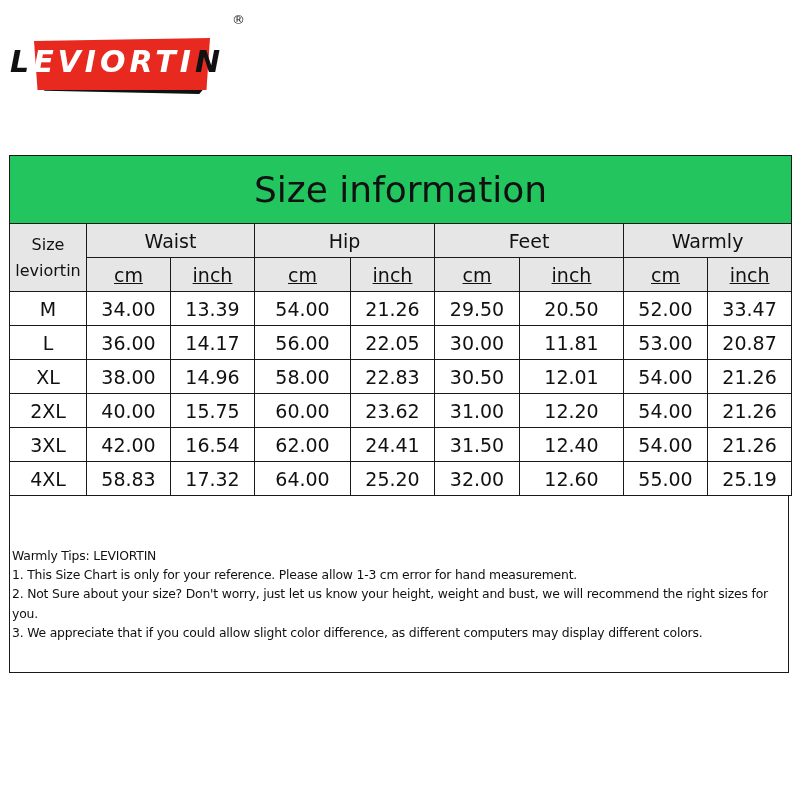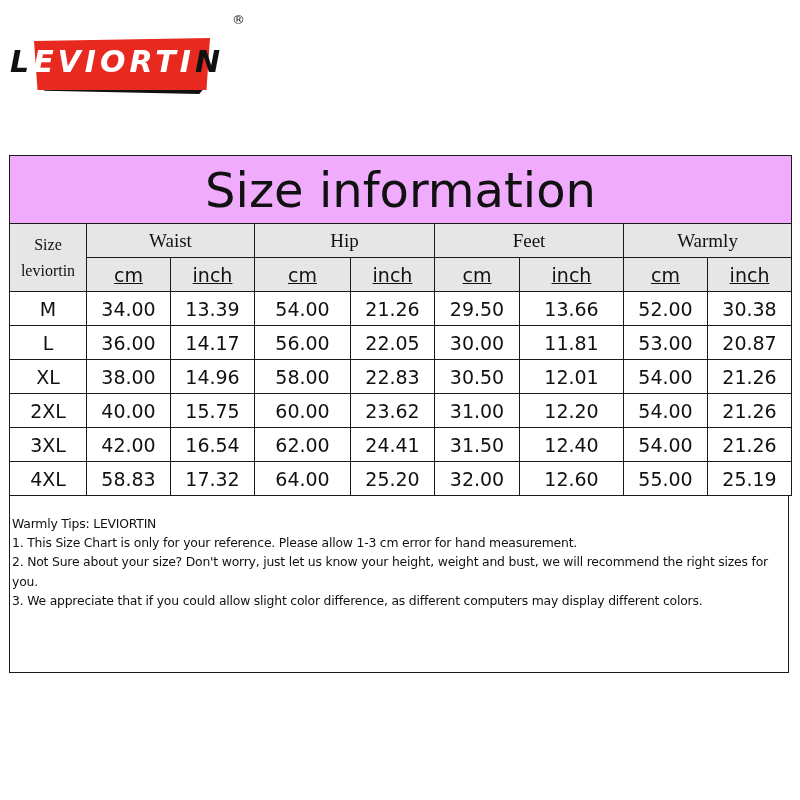--- a/index.html
+++ b/index.html
@@ -30,31 +30,31 @@
 
   
   .size-table {
     position:absolute; left:9px; top:155px; width:782px;
     border-collapse:collapse; table-layout:fixed;
   }
   .size-table td, .size-table th {
     border:1.5px solid #1a1a1a; text-align:center; padding:0; font-weight:normal;
     font-family: "DejaVu Sans", "Liberation Sans", sans-serif;
   }
-  .title-cell { height:67px; font-size:48px; background:#f0abfc; color:#111; }
-  .group-row th { height:33px; font-size:19px; background:#e6e6e6;font-family:Liberation Serif, serif; }
+  .title-cell { height:67px; font-size:36px; background:#22c55e; color:#111; }
+  .group-row th { height:33px; font-size:19px; background:#e6e6e6; }
   .unit-row th { height:33px; font-size:19px; background:#e6e6e6;text-decoration:underline; }
   .size-head { font-size:16px !important; line-height:26px; background:#e6e6e6; }
   .data-row td { height:33px; font-size:19px; background:#fff; }
 
   
   .notes {
     position:absolute; left:9px; top:495px; width:780px; height:178px;
     border:1.5px solid #1a1a1a; border-top:none; box-sizing:border-box;
-    padding:19px 0 0 2px;
+    padding:51px 0 0 2px;
     font-family: "DejaVu Sans", "Liberation Sans", sans-serif;
     font-size:12.4px; line-height:19.2px; color:#111; letter-spacing:-0.2px;
   }
   .notes div { white-space:normal; }
 </style>
 </head>
 <body>
 
 <div class="logo">
   <div class="logo-shadow"></div>
@@ -101,23 +101,23 @@
     <th>cm</th>
     <th>inch</th>
   </tr>
   <tr class="data-row">
     <td>M</td>
     <td>34.00</td>
     <td>13.39</td>
     <td>54.00</td>
     <td>21.26</td>
     <td>29.50</td>
-    <td>13.66</td>
+    <td>20.50</td>
     <td>52.00</td>
-    <td>30.38</td>
+    <td>33.47</td>
   </tr>
   <tr class="data-row">
     <td>L</td>
     <td>36.00</td>
     <td>14.17</td>
     <td>56.00</td>
     <td>22.05</td>
     <td>30.00</td>
     <td>11.81</td>
     <td>53.00</td>

